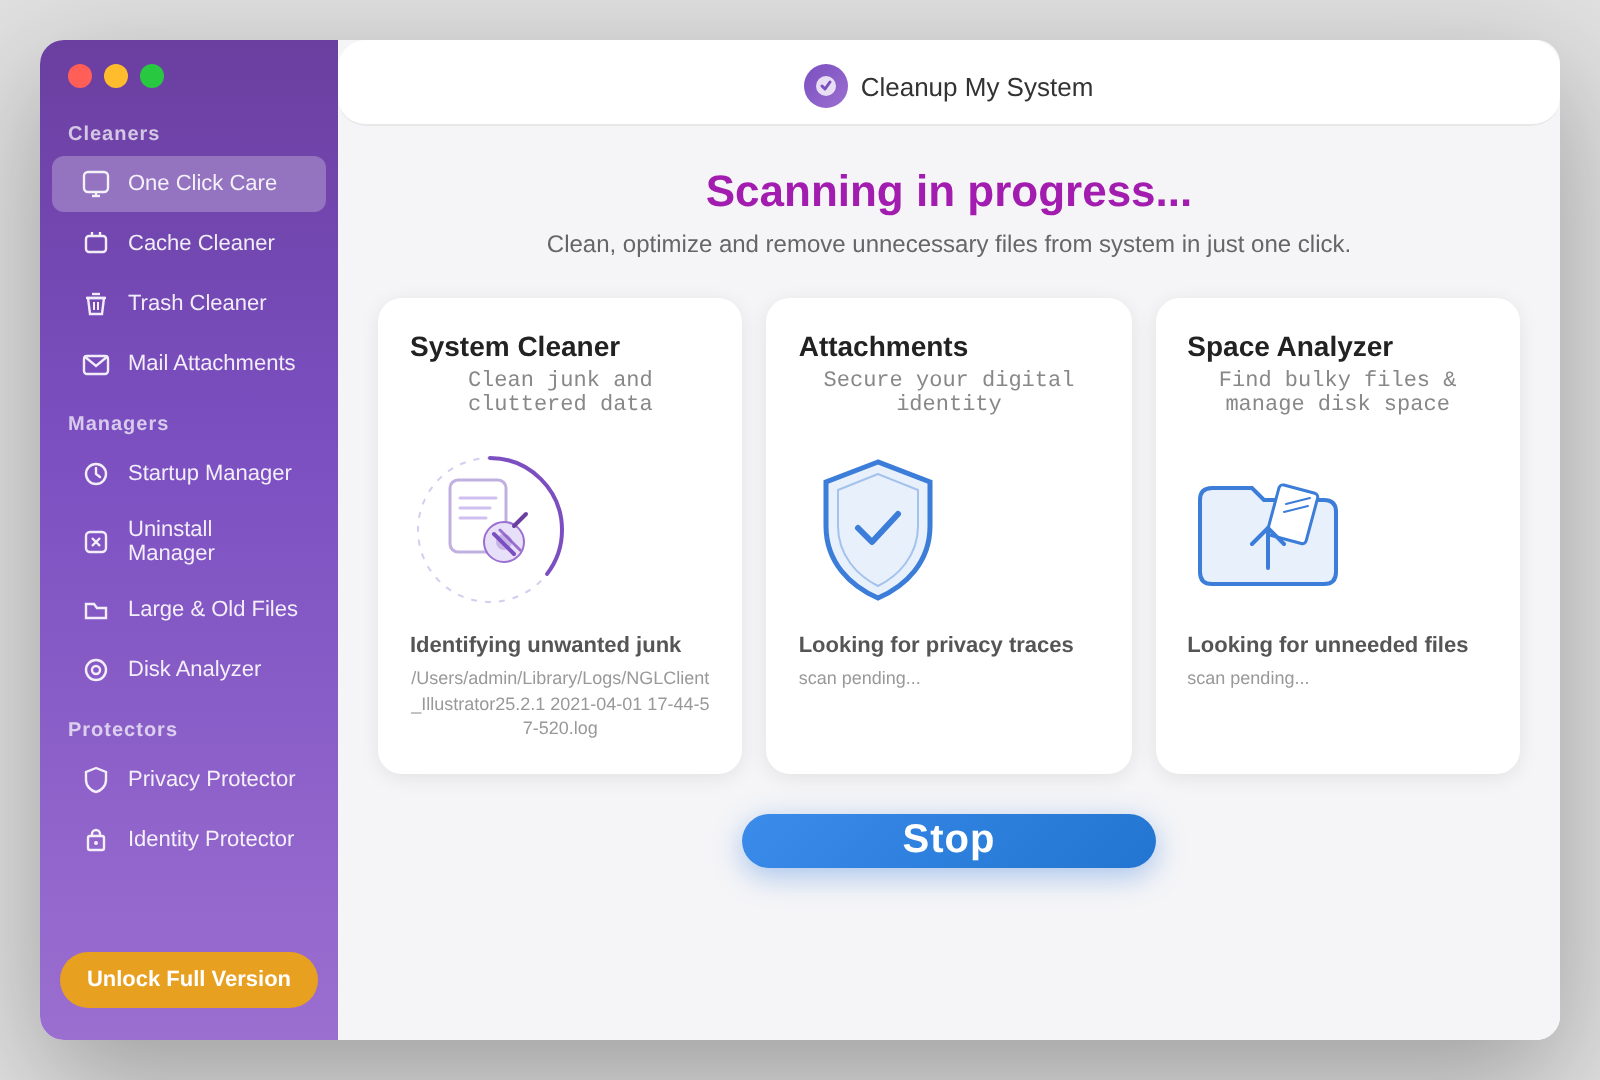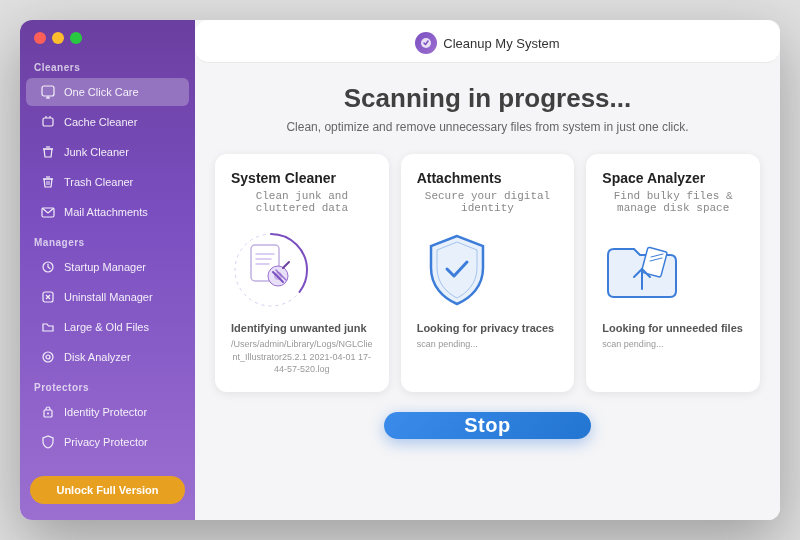--- a/index.html
+++ b/index.html
@@ -21,21 +21,21 @@
       background: #fff;
       border-radius: 12px;
       box-shadow: 0 20px 60px rgba(0,0,0,0.3);
       display: flex;
       overflow: hidden;
       position: relative;
     }
 
     
     .sidebar {
-      width: 175px;
+      width: 149px;
       background: linear-gradient(180deg, #6b3fa0 0%, #7b4fc0 40%, #9b6fd0 100%);
       display: flex;
       flex-direction: column;
       padding: 0 0 16px 0;
       flex-shrink: 0;
     }
 
     .traffic-lights {
       display: flex;
       gap: 6px;
@@ -139,23 +139,23 @@
 
     .content-area {
       flex: 1;
       display: flex;
       flex-direction: column;
       align-items: center;
       padding: 20px 20px 16px;
     }
 
     .scan-title {
-      font-size: 26px;
+      font-size: 22px;
       font-weight: 700;
-      color: #404040;
+      color: #a21caf;
       margin-bottom: 6px;
     }
 
     .scan-subtitle {
       font-size: 12px;
       color: #666;
       margin-bottom: 20px;
     }
 
     .cards-row {
@@ -297,30 +297,20 @@
       <div class="sidebar-icon">
         <svg width="14" height="14" viewBox="0 0 14 14" fill="none">
           <rect x="2" y="3" width="10" height="8" rx="1.5" stroke="white" stroke-width="1.2" fill="none"></rect>
           <line x1="5" y1="3" x2="5" y2="1" stroke="white" stroke-width="1.2"></line>
           <line x1="9" y1="3" x2="9" y2="1" stroke="white" stroke-width="1.2"></line>
         </svg>
       </div>
       <span>Cache Cleaner</span>
     </div>
 
-    <div class="sidebar-item">
-      <div class="sidebar-icon">
-        <svg width="14" height="14" viewBox="0 0 14 14" fill="none">
-          <path d="M3 4h8l-1 8H4L3 4z" stroke="white" stroke-width="1.2" fill="none"></path>
-          <line x1="2" y1="4" x2="12" y2="4" stroke="white" stroke-width="1.2"></line>
-          <line x1="5" y1="2" x2="9" y2="2" stroke="white" stroke-width="1.2"></line>
-        </svg>
-      </div>
-      <span>Junk Cleaner</span>
-    </div>
 
     <div class="sidebar-item">
       <div class="sidebar-icon">
         <svg width="14" height="14" viewBox="0 0 14 14" fill="none">
           <path d="M3 4h8l-1 8H4L3 4z" stroke="white" stroke-width="1.2" fill="none"></path>
           <line x1="2" y1="4" x2="12" y2="4" stroke="white" stroke-width="1.2"></line>
           <line x1="5" y1="2" x2="9" y2="2" stroke="white" stroke-width="1.2"></line>
           <line x1="6" y1="6" x2="6" y2="10" stroke="white" stroke-width="1"></line>
           <line x1="8" y1="6" x2="8" y2="10" stroke="white" stroke-width="1"></line>
         </svg>
@@ -378,35 +368,35 @@
         </svg>
       </div>
       <span>Disk Analyzer</span>
     </div>
 
     <div class="sidebar-section-label">Protectors</div>
 
     <div class="sidebar-item">
       <div class="sidebar-icon">
         <svg width="14" height="14" viewBox="0 0 14 14" fill="none">
+          <path d="M7 1L2 3v4c0 3 2.5 5.5 5 6 2.5-.5 5-3 5-6V3L7 1z" stroke="white" stroke-width="1.2" fill="none"></path>
+        </svg>
+      </div>
+      <span>Privacy Protector</span>
+    </div>
+
+    <div class="sidebar-item">
+      <div class="sidebar-icon">
+        <svg width="14" height="14" viewBox="0 0 14 14" fill="none">
           <rect x="3" y="5" width="8" height="7" rx="1" stroke="white" stroke-width="1.2" fill="none"></rect>
           <path d="M5 5V4a2 2 0 014 0v1" stroke="white" stroke-width="1.2" fill="none"></path>
           <circle cx="7" cy="8.5" r="1" fill="white"></circle>
         </svg>
       </div>
       <span>Identity Protector</span>
-    </div>
-
-    <div class="sidebar-item">
-      <div class="sidebar-icon">
-        <svg width="14" height="14" viewBox="0 0 14 14" fill="none">
-          <path d="M7 1L2 3v4c0 3 2.5 5.5 5 6 2.5-.5 5-3 5-6V3L7 1z" stroke="white" stroke-width="1.2" fill="none"></path>
-        </svg>
-      </div>
-      <span>Privacy Protector</span>
     </div>
 
     <div class="sidebar-spacer"></div>
 
     <button class="unlock-btn">Unlock Full Version</button>
   </div>
 
   <div class="main">
     <div class="topbar">
       <div class="app-icon-circle">

